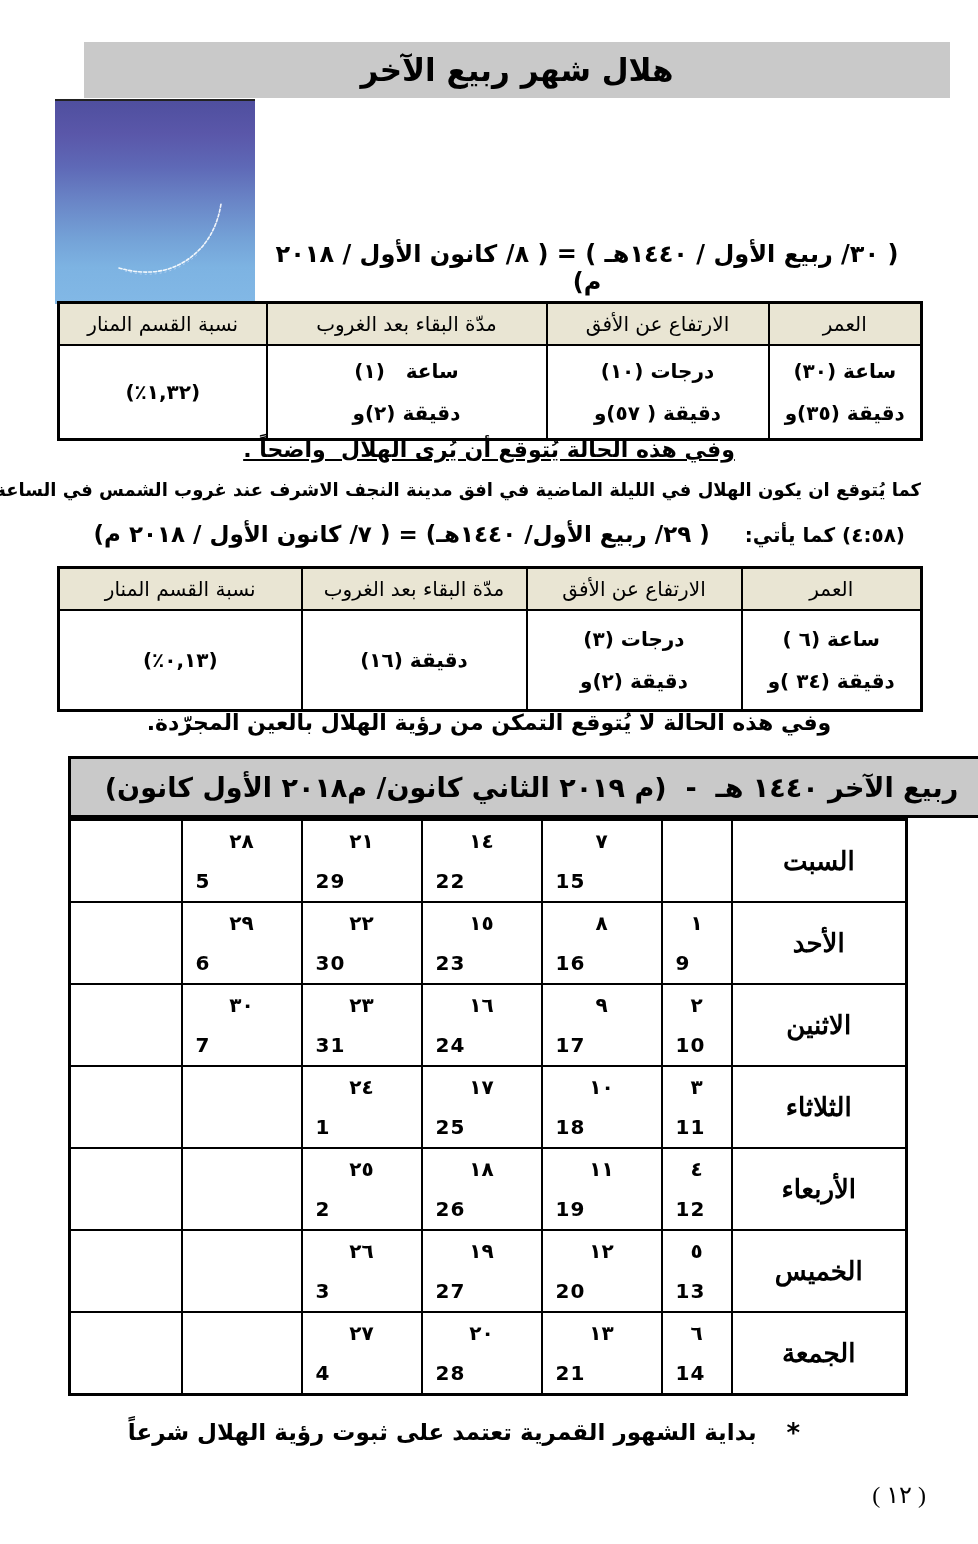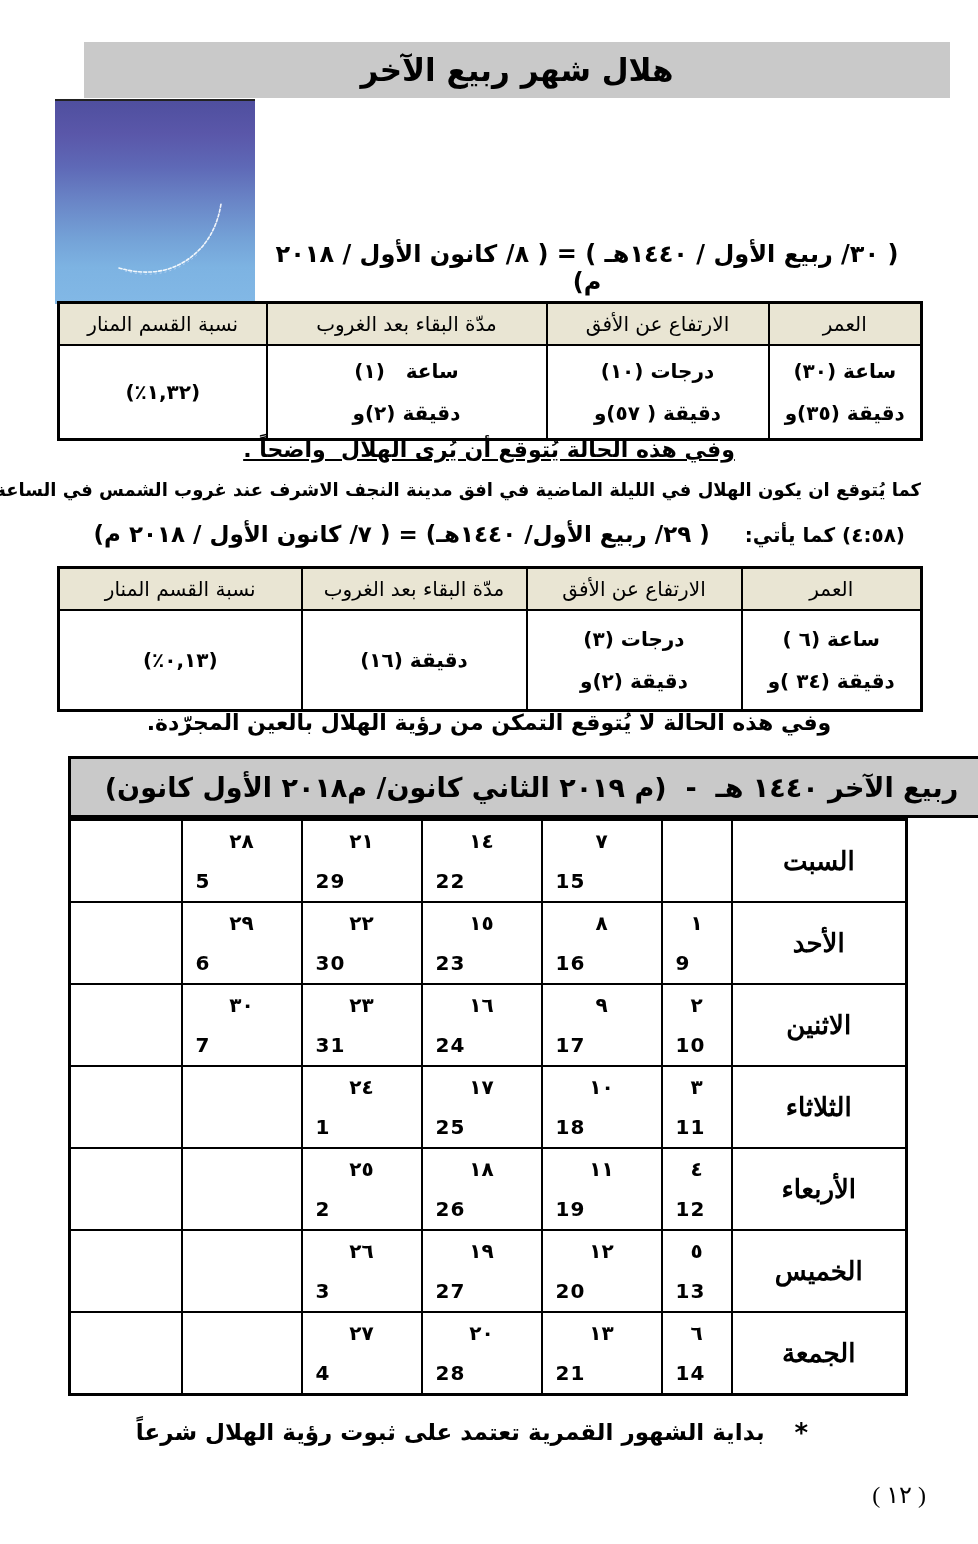--- a/index.html
+++ b/index.html
@@ -39,21 +39,21 @@
   .cal-header{position:absolute;left:68px;top:756px;width:927px;height:62px;background:#c9c9c9;
               border:3px solid #000;box-sizing:border-box;display:flex;align-items:center;justify-content:center;
               font-size:27px;}
   .cal{position:absolute;left:68px;top:818px;width:837px;border-collapse:collapse;table-layout:fixed;
        border:3px solid #000;}
   .cal td{border:2px solid #000;height:80px;padding:0;vertical-align:top;}
   .cal td.day{vertical-align:middle;text-align:center;font-size:26px;font-family:Liberation Serif, serif;}
   .cal .hijri{margin-top:8px;text-align:center;font-size:20px;letter-spacing:7px;height:30px;}
   .cal .greg{margin-top:10px;text-align:left;padding-left:13px;font-size:20px;letter-spacing:1px;}
   
-  .footnote{position:absolute;left:12px;top:1418px;width:920px;text-align:center;font-size:23px;}
+  .footnote{position:absolute;left:4px;top:1418px;width:920px;text-align:center;font-size:23px;}
   .footnote .star{display:inline-block;margin-left:22px;font-size:26px;vertical-align:-2px;}
   .pagenum{position:absolute;right:52px;top:1481px;font-size:24px;font-weight:normal;
            font-family:Liberation Serif, serif;}
 </style>
 </head>
 <body>
 
 <div class="page">
 
   <div class="title-bar">

